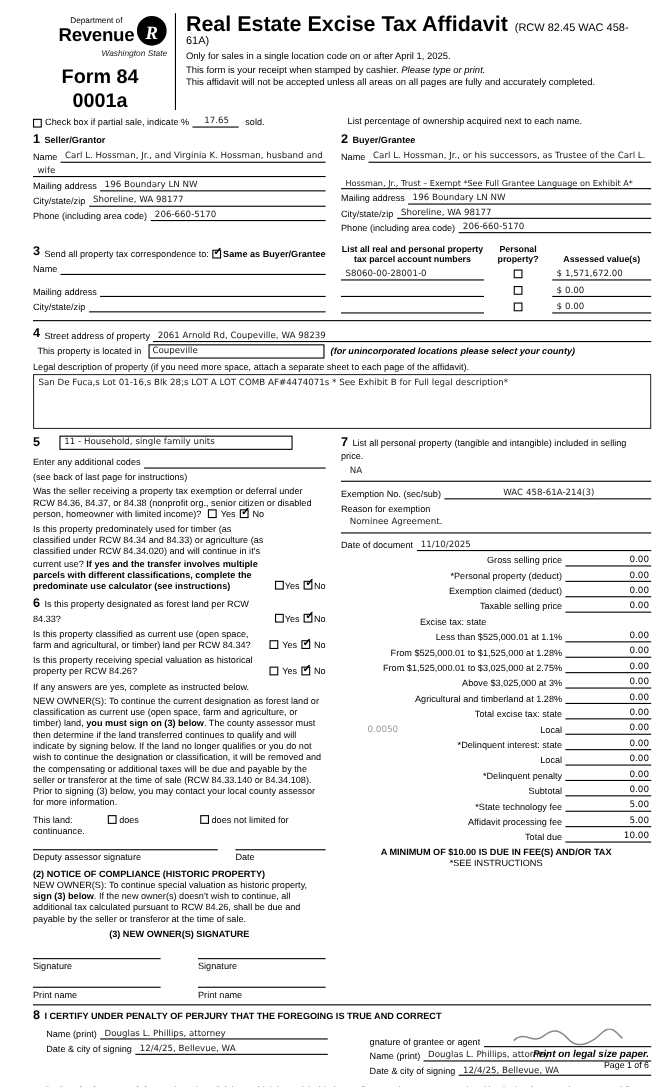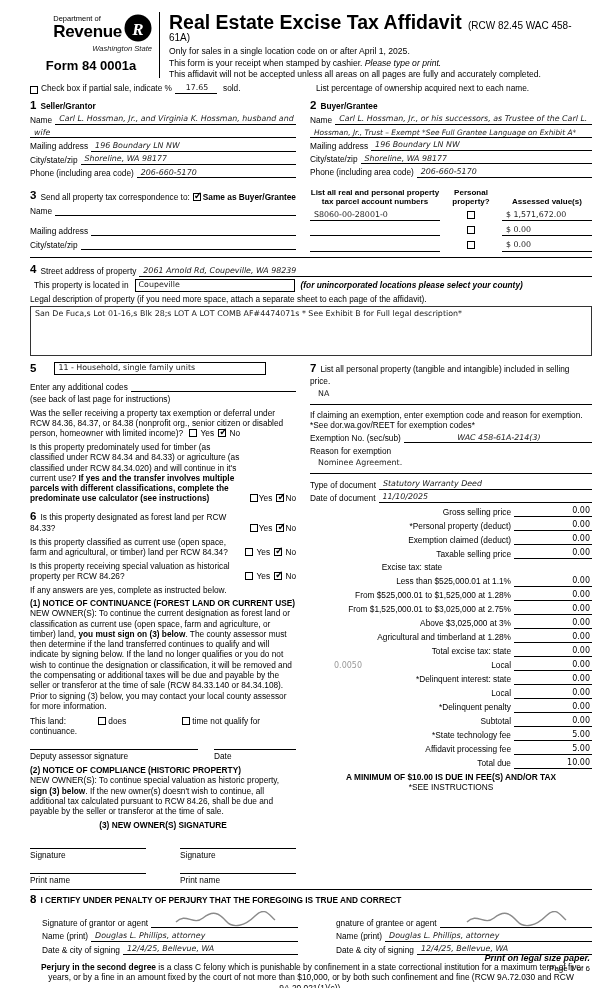--- a/index.html
+++ b/index.html
@@ -4,38 +4,38 @@
 <style>
   * { box-sizing: border-box; }
   html,body { margin:0; padding:0; background:#fff; }
   body { font-family:"Liberation Sans",sans-serif; color:#000; }
   .page { position:relative; width:600px; height:988px; padding:8px 8px 0 30px; overflow:hidden; font-size:8.3px; line-height:1.24; background:#fff; }
 
   
   .hdr { display:flex; align-items:flex-start; margin-bottom:2px; }
   .logoCol { width:122px; flex:none; padding-top:6px; }
   .logoTop { display:flex; justify-content:flex-end; align-items:flex-start; }
-  .logoTxt { text-align:left; }
+  .logoTxt { text-align:center; }
   .dept { font-size:7.5px; }
   .rev { font-size:17px; font-weight:bold; letter-spacing:-0.3px; line-height:1; }
   .wastate { font-style:italic; font-size:7.6px; color:#222; text-align:right; }
-  .formno { font-weight:bold; font-size:13px; margin-top:4px; text-align:center; }
+  .formno { font-weight:bold; font-size:18px; margin-top:4px; text-align:center; }
   .vr { border-left:1.3px solid #000; align-self:stretch; margin:4px 9px 2px 7px; }
   .titleCol { flex:1; padding-top:4px; }
   .h1 { font-size:19.5px; font-weight:bold; line-height:1.05; display:inline; }
   .h1ref { font-size:10px; margin-left:4px; }
   .sub { font-size:8.6px; margin-top:1px; }
 
   
   .b { font-weight:bold; }
   .i { font-style:italic; }
   .fl { display:flex; align-items:flex-end; margin:2.5px 0; }
   .lbl { white-space:nowrap; margin-right:3px; }
   .ul { border-bottom:0.9px solid #000; }
-  .grow { flex:1;font-style:italic; }
+  .grow { flex:1; }
   .fill { font-family:"DejaVu Sans",sans-serif; font-size:7.9px; color:#1a1a1a; padding:0 2px 0 4px; white-space:nowrap; overflow:hidden; }
   .cb { display:inline-block; width:8px; height:8px; border:1px solid #000; position:relative; vertical-align:-1px; flex:none; }
   .cb.checked::after { content:"✓"; position:absolute; font-size:10px; font-weight:bold; top:-4px; left:0; }
   .sn { font-size:11.5px; font-weight:bold; margin-right:4px; }
   .sh { font-weight:bold; }
   .secHead { margin:3px 0 2px 0; }
   p { margin:3px 0; }
 
   .cols { display:flex; gap:14px; }
   .colL { width:266px; flex:none; }
@@ -153,21 +153,21 @@
           <span class="ul grow fill">206-660-5170</span>
         </div>
     </div>
     <div class="colR">
       <div class="secHead"><span class="sn">2</span><span class="sh">Buyer/Grantee</span></div>
       <div class="fl">
           <span class="lbl">Name</span>
           <span class="ul grow fill">Carl L. Hossman, Jr., or his successors, as Trustee of the Carl L.</span>
         </div>
       <div class="fl">
-          <span class="ul grow fill" style="font-size:7.4px;">Hossman, Jr., Trust – Exempt *See Full Grantee Language on Exhibit A*</span>
+          <span class="ul grow fill" style="font-size:7.4px;margin-top:12px;">Hossman, Jr., Trust – Exempt *See Full Grantee Language on Exhibit A*</span>
         </div>
       <div class="fl">
           <span class="lbl">Mailing address</span>
           <span class="ul grow fill">196 Boundary LN NW</span>
         </div>
       <div class="fl">
           <span class="lbl">City/state/zip</span>
           <span class="ul grow fill">Shoreline, WA 98177</span>
         </div>
       <div class="fl">
@@ -263,26 +263,25 @@
         </div>
         <div class="qrow">
           <span class="qtext">Is this property classified as current use (open space, farm and agricultural, or timber) land per RCW 84.34?</span>
           <span class="yn"><span class="cb"></span> <span>Yes</span><span class="cb checked"></span> <span>No</span></span>
         </div>
         <div class="qrow">
           <span class="qtext">Is this property receiving special valuation as historical property per RCW 84.26?</span>
           <span class="yn"><span class="cb"></span> <span>Yes</span><span class="cb checked"></span> <span>No</span></span>
         </div>
         <p>If any answers are yes, complete as instructed below.</p>
-        <div class="b">(1) NOTICE OF CONTINUANCE (FOREST LAND OR CURRENT USE)</div>
         <p style="margin-top:0;"><span>NEW OWNER(S): To continue the current designation as forest land or classification as current use (open space, farm and agriculture, or timber) land, </span><span class="b"></span><span class="b">you must sign on (3) below</span><span>. The county assessor must then determine if the land transferred continues to qualify and will indicate by signing below. If the land no longer qualifies or you do not wish to continue the designation or classification, it will be removed and the compensating or additional taxes will be due and payable by the seller or transferor at the time of sale (RCW 84.33.140 or 84.34.108). Prior to signing (3) below, you may contact your local county assessor for more information.</span></p>
         <div style="display:flex; margin-top:5px;">
           <span style="width:68px; flex:none;">This land:</span>
           <span style="width:84px; flex:none;"><span class="cb"></span> <span>does</span></span>
-          <span><span class="cb"></span> <span>time not qualify for</span></span>
+          <span><span class="cb"></span> <span>does not limited for</span></span>
         </div>
         <div>continuance.</div>
         <div class="dep">
           <div class="depA">Deputy assessor signature</div>
           <div class="depB">Date</div>
         </div>
         <div class="b" style="margin-top:4px;">(2) NOTICE OF COMPLIANCE (HISTORIC PROPERTY)</div>
         <p style="margin-top:0;"><span>NEW OWNER(S): To continue special valuation as historic property, </span><span class="b">sign (3) below</span><span>. If the new owner(s) doesn't wish to continue, all additional tax calculated pursuant to RCW 84.26, shall be due and payable by the seller or transferor at the time of sale.</span></p>
         <div class="b" style="text-align:center; margin-top:4px;">(3) NEW OWNER(S) SIGNATURE</div>
         <div class="nos">
@@ -295,32 +294,27 @@
             <div class="nosline">Print name</div>
           </div>
         </div>
       </div>
     </div>
 
     <div class="colR">
       <div><span class="sn">7</span><span>List all personal property (tangible and intangible) included in selling price.</span></div>
       <div class="fill" style="margin:3px 0 2px 4px;">NA</div>
       <hr class="hrline">
-      <div>If claiming an exemption, enter exemption code and reason for exemption. *See dor.wa.gov/REET for exemption codes*</div>
       <div class="fl">
           <span class="lbl">Exemption No. (sec/sub)</span>
           <span class="ul grow fill" style="text-align:center;">WAC 458-61A-214(3)</span>
         </div>
       <div>Reason for exemption</div>
       <div class="fill" style="margin:2px 0 2px 4px;">Nominee Agreement.</div>
       <hr class="hrline">
-      <div class="fl">
-          <span class="lbl">Type of document</span>
-          <span class="ul grow fill">Statutory Warranty Deed</span>
-        </div>
       <div class="fl">
           <span class="lbl">Date of document</span>
           <span class="ul grow fill">11/10/2025</span>
         </div>
 
       <div>
         <div class="mrow">
             <span class="mlabel">Gross selling price</span>
             <span class="mline">0.00</span>
           </div>
@@ -398,26 +392,20 @@
       <div class="b" style="text-align:center; margin-top:3px;">A MINIMUM OF $10.00 IS DUE IN FEE(S) AND/OR TAX</div>
       <div style="text-align:center;">*SEE INSTRUCTIONS</div>
     </div>
   </div>
 
 
   <div style="margin-top:4px; border-top:0.9px solid #000; padding-top:2px;">
     <div><span class="sn">8</span><span class="b">I CERTIFY UNDER PENALTY OF PERJURY THAT THE FOREGOING IS TRUE AND CORRECT</span></div>
     <div class="s8grid">
       <div class="s8col">
-        <div class="fl">
-            <span class="lbl">Signature of grantor or agent</span>
-          <span class="ul grow" style="text-align:center;"><svg class="sigsvg" width="104" height="16" viewBox="0 0 104 16">
-                <path d="M3 11 C 13 1, 20 15, 30 7 S 46 2, 53 10 S 72 15, 82 5 S 96 4, 102 9" stroke="#8a8a8a" fill="none" stroke-width="1.4"></path>
-              </svg></span>
-        </div>
         <div class="fl">
             <span class="lbl">Name (print)</span>
             <span class="ul grow fill">Douglas L. Phillips, attorney</span>
           </div>
         <div class="fl">
             <span class="lbl">Date &amp; city of signing</span>
             <span class="ul grow fill">12/4/25, Bellevue, WA</span>
           </div>
       </div>
       <div class="s8col">

